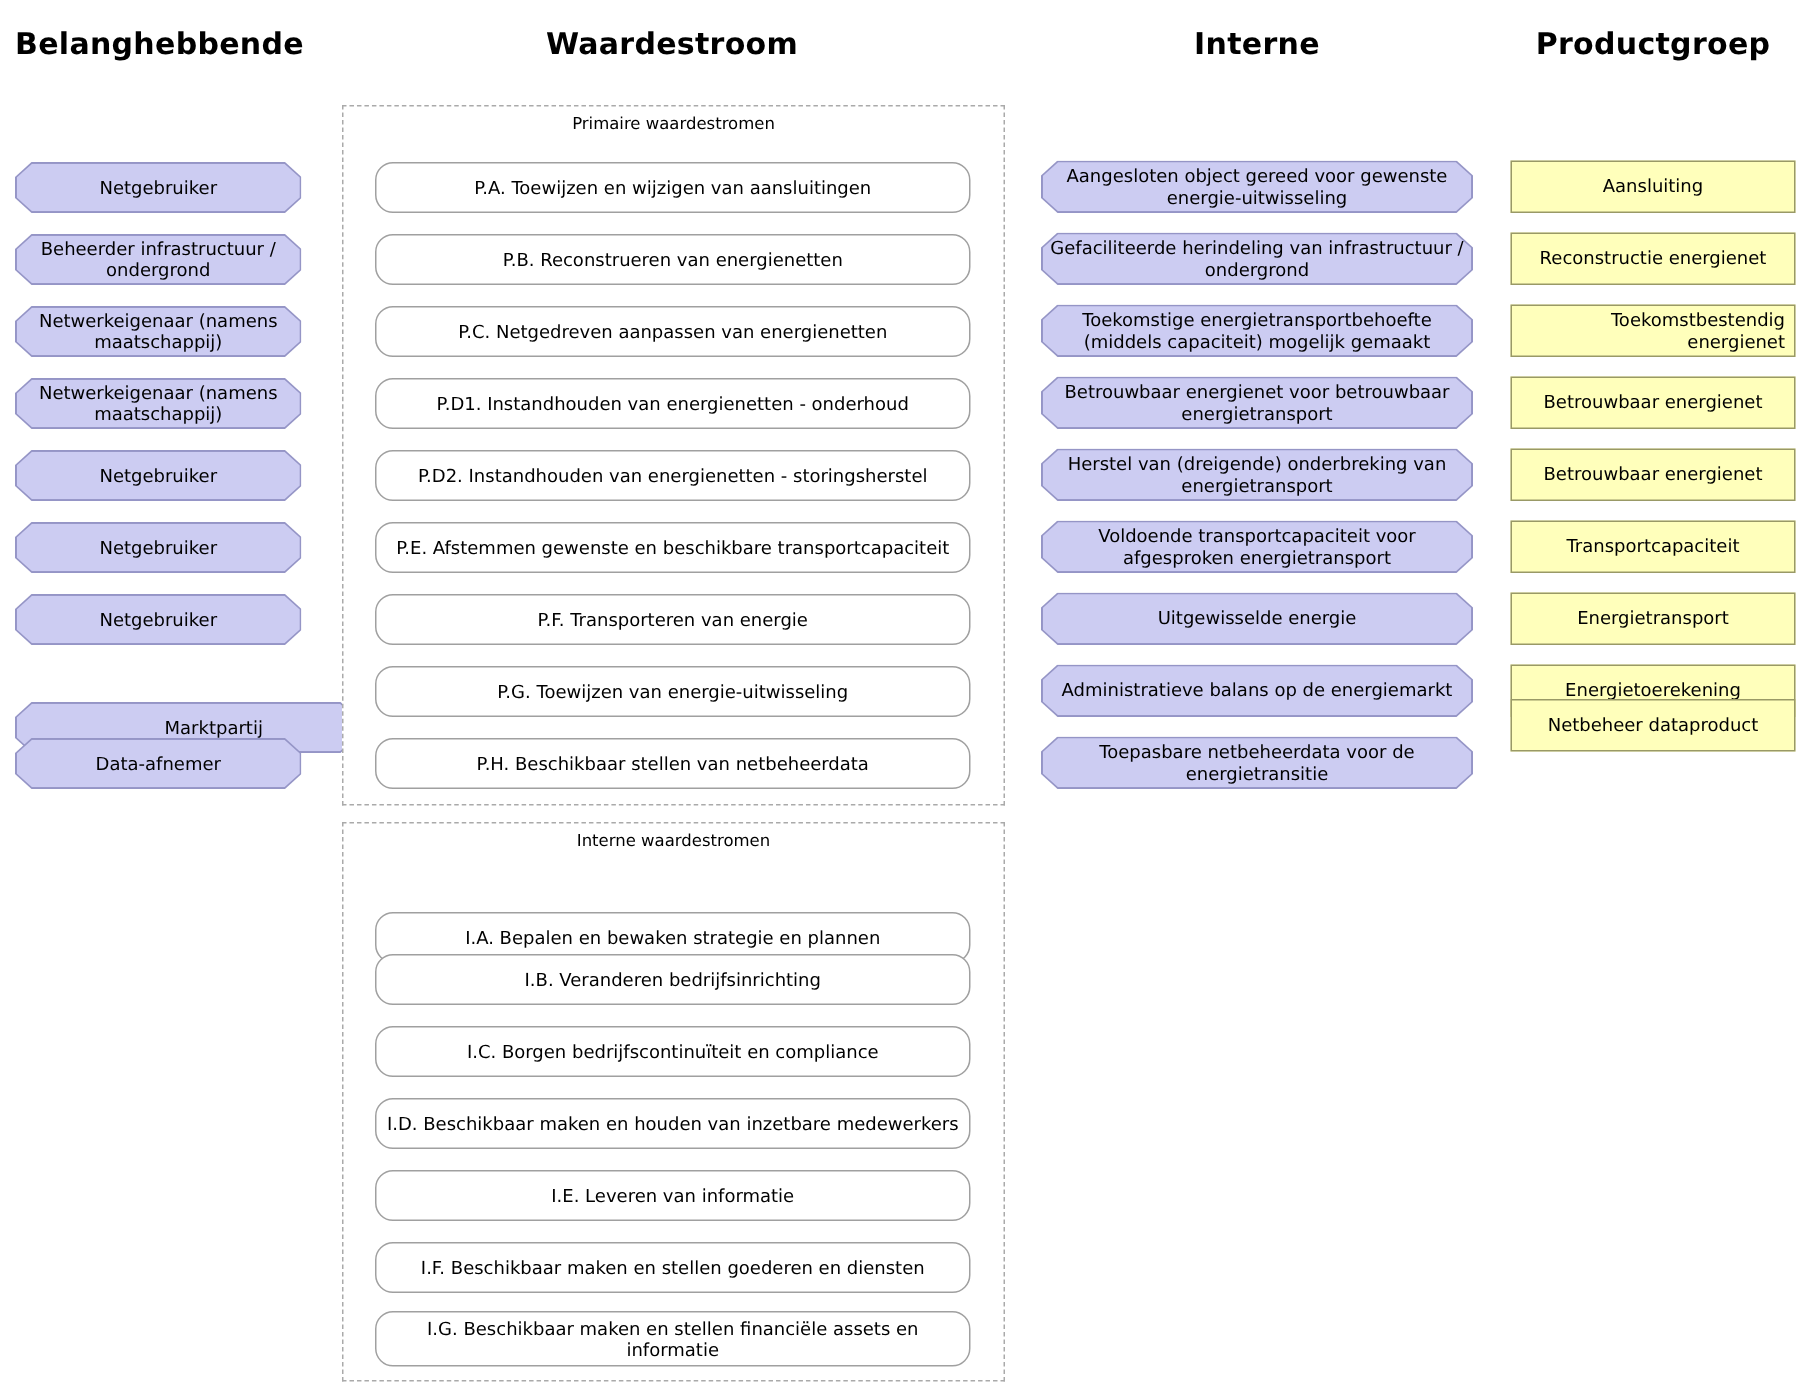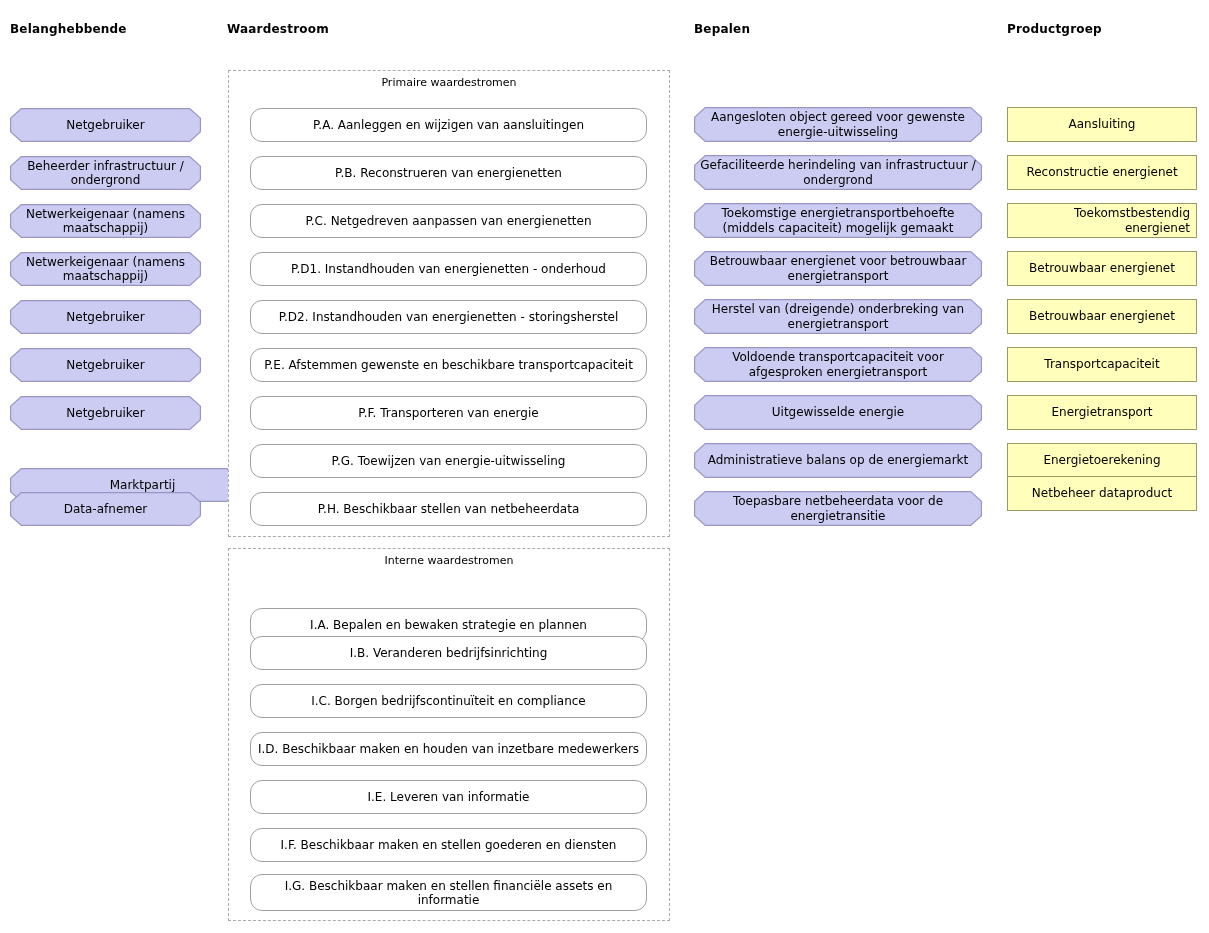--- a/index.html
+++ b/index.html
@@ -1,22 +1,22 @@
 <!DOCTYPE html>
 <html><head>
 <meta charset="utf-8">
 <style>
   html,body{margin:0;padding:0;background:#ffffff;}
   .page{
     position:relative;width:1209px;height:933px;background:#ffffff;
     font-family:"DejaVu Sans", sans-serif;color:#000000;overflow:hidden;
   }
   .col-header{
-    position:absolute;top:19px;font-weight:bold;font-size:12px;line-height:20px;
-    letter-spacing:.2px;
+    position:absolute;top:19px;font-weight:bold;font-size:20px;line-height:20px;
+    text-align:center;letter-spacing:.2px;
   }
   
   .oct{
     position:absolute;display:flex;align-items:center;justify-content:center;
     text-align:center;font-size:12px;line-height:14.5px;
   }
   .oct::before{
     content:"";position:absolute;inset:0;background:#9595c6;
     clip-path:polygon(11px 0,calc(100% - 11px) 0,100% 10px,100% calc(100% - 10px),
       calc(100% - 11px) 100%,11px 100%,0 calc(100% - 10px),0 10px);
@@ -54,21 +54,21 @@
   }
   .pg span{padding:0 6px;text-align:right;}
 </style>
 </head>
 <body>
 
 <div class="page">
 
   <div class="col-header" style="left:10px;width:191px;">Belanghebbende</div>
   <div class="col-header" style="left:227px;width:442px;">Waardestroom</div>
-  <div class="col-header" style="left:694px;width:288px;">Bepalen</div>
+  <div class="col-header" style="left:694px;width:288px;">Interne</div>
   <div class="col-header" style="left:1007px;width:190px;">Productgroep</div>
 
   <div class="oct stake" style="top:108px;">
       <span>Netgebruiker</span>
     </div>
   <div class="oct stake" style="top:156px;">
       <span>Beheerder infrastructuur / ondergrond</span>
     </div>
   <div class="oct stake" style="top:204px;">
       <span>Netwerkeigenaar (namens maatschappij)</span>
@@ -89,21 +89,21 @@
       <span>Marktpartij</span>
     </div>
   <div class="oct stake" style="top:492px;">
       <span>Data-afnemer</span>
     </div>
 
   <div class="group" style="top:70px;height:467px;">
     <div class="group-title">Primaire waardestromen</div>
   </div>
   <div class="vs" style="top:108px;">
-      <span>P.A. Aanleggen en wijzigen van aansluitingen</span>
+      <span>P.A. Toewijzen en wijzigen van aansluitingen</span>
     </div>
   <div class="vs" style="top:156px;">
       <span>P.B. Reconstrueren van energienetten</span>
     </div>
   <div class="vs" style="top:204px;">
       <span>P.C. Netgedreven aanpassen van energienetten</span>
     </div>
   <div class="vs" style="top:252px;">
       <span>P.D1. Instandhouden van energienetten - onderhoud</span>
     </div>
@@ -193,17 +193,17 @@
     </div>
   <div class="pg" style="top:347px;">
       <span>Transportcapaciteit</span>
     </div>
   <div class="pg" style="top:395px;">
       <span>Energietransport</span>
     </div>
   <div class="pg" style="top:443px;">
       <span>Energietoerekening</span>
     </div>
-  <div class="pg" style="top:476px;">
+  <div class="pg" style="top:466px;">
       <span>Netbeheer dataproduct</span>
     </div>
 
 </div>
 
 </body></html>

